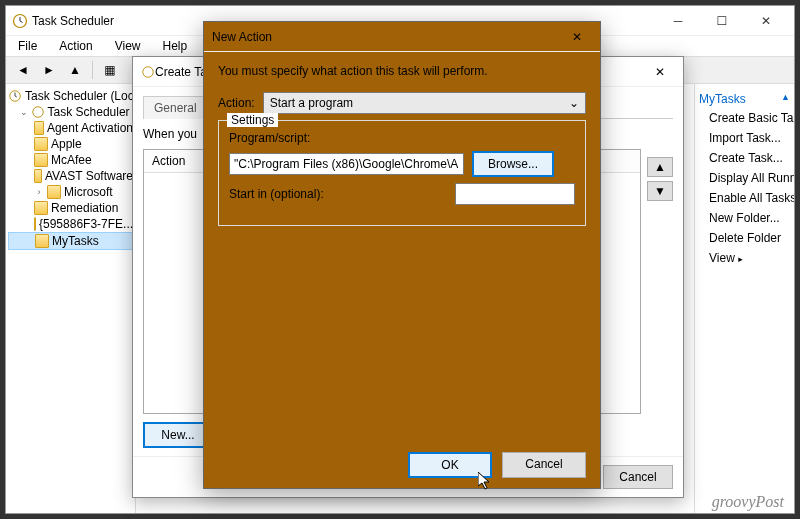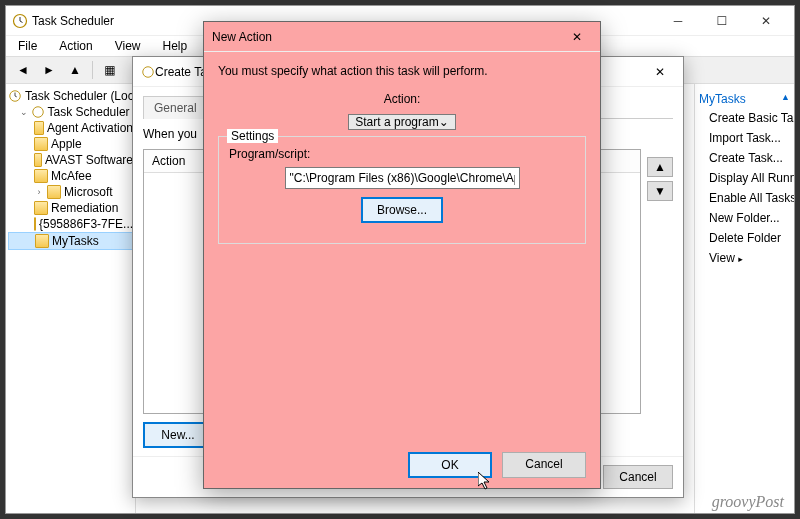--- a/index.html
+++ b/index.html
@@ -40,24 +40,24 @@
 .sublabel { margin: 8px 0; }
 .listbox { flex: 1; border: 1px solid #aaa; background: #fff; display: flex; flex-direction: column; }
 .listhdr { border-bottom: 1px solid #ddd; padding: 4px 8px; background: #fdfdfd; }
 .btnrow { display: flex; gap: 6px; margin-top: 8px; }
 .btn { padding: 4px 14px; background: #e1e1e1; border: 1px solid #adadad; min-width: 70px; text-align: center; }
 .btn.primary { border: 2px solid #0078d7; background:#e5f1fb;}
 .dlg-footer { padding: 8px 10px; display: flex; justify-content: flex-end; gap: 8px; border-top: 1px solid #eee; }
 .updown { display:flex; flex-direction:column; gap:4px; margin-top:8px; margin-left:6px;}
 .updown .btn{min-width:26px; padding:2px 6px;}
 
-.dlg-action { position: absolute; left: 203px; top: 21px; width: 398px; height: 468px; background: #fca5a5; border: 1px solid #666; box-shadow: 0 6px 24px rgba(0,0,0,.35); display: flex; flex-direction: column; z-index: 10; }
+.dlg-action { position: absolute; left: 203px; top: 21px; width: 398px; height: 468px; background: #a16207; border: 1px solid #666; box-shadow: 0 6px 24px rgba(0,0,0,.35); display: flex; flex-direction: column; z-index: 10; }
 .dlg-action .body { flex: 1; padding: 12px 14px; }
 .instr { color: #000; margin-bottom: 14px; }
-.formrow { display: flex; align-items: center; gap: 8px; margin: 6px 0; flex-direction: column; }
+.formrow { display: flex; align-items: center; gap: 8px; margin: 6px 0; }
 .formrow label { display:inline-block; }
 .dropdown { flex: 1; border: 1px solid #7a7a7a; background: #e9e9e9; height: 22px; display: flex; align-items: center; padding: 0 6px; justify-content: space-between; }
 .groupbox { border: 1px solid #dcdcdc; margin-top: 6px; padding: 10px 10px 14px 10px; position: relative; }
 .groupbox .legend { position: absolute; top: -8px; left: 8px; background: #fff; padding: 0 4px; color: #000; }
 .txt { border: 1px solid #7a7a7a; height: 22px; padding: 0 4px; background: #fff; }
 .txt.long { width: 235px; }
 .txt.short { width: 120px; }
 .footer { padding: 10px 14px; display: flex; justify-content: flex-end; gap: 10px; }
 .clockicon svg{display:block;}
 .watermark{position:absolute; right:16px; bottom:8px; font-style:italic; color:#888; font-size:16px; font-family:Georgia,serif;}
@@ -118,25 +118,25 @@
       <div class="tree-node tree-indent2">
           <span class="tree-icon folder-icon"></span>
           <span>Agent Activation</span>
         </div>
       <div class="tree-node tree-indent2">
           <span class="tree-icon folder-icon"></span>
           <span>Apple</span>
         </div>
       <div class="tree-node tree-indent2">
           <span class="tree-icon folder-icon"></span>
+          <span>McAfee</span>
+        </div>
+      <div class="tree-node tree-indent2">
+          <span class="tree-icon folder-icon"></span>
           <span>AVAST Software</span>
-        </div>
-      <div class="tree-node tree-indent2">
-          <span class="tree-icon folder-icon"></span>
-          <span>McAfee</span>
         </div>
       <div class="tree-node tree-indent2">
           <span class="expander">›</span>
           <span class="tree-icon folder-icon"></span>
           <span>Microsoft</span>
         </div>
       <div class="tree-node tree-indent2">
           <span class="tree-icon folder-icon"></span>
           <span>Remediation</span>
         </div>
@@ -216,20 +216,24 @@
         <span>⌄</span>
       </div>
     </div>
     <div class="groupbox">
       <span class="legend">Settings</span>
       <div style="margin-bottom:4px;">Program/script:</div>
       <div class="formrow">
         <input class="txt long" value="&quot;C:\Program Files (x86)\Google\Chrome\Application\chr" style="">
         <div class="btn primary">Browse...</div>
       </div>
+      <div class="formrow" style="justify-content:space-between; margin-top:6px;">
+        <label>Start in (optional):</label>
+        <input class="txt short" value="" style="">
+      </div>
     </div>
   </div>
   <div class="footer">
     <div class="btn primary" style="min-width:84px;">OK</div>
     <div class="btn" style="min-width:84px;">Cancel</div>
   </div>
 </div>
 
 <div class="cursor">
   <svg width="16" height="20" viewBox="0 0 16 20">

